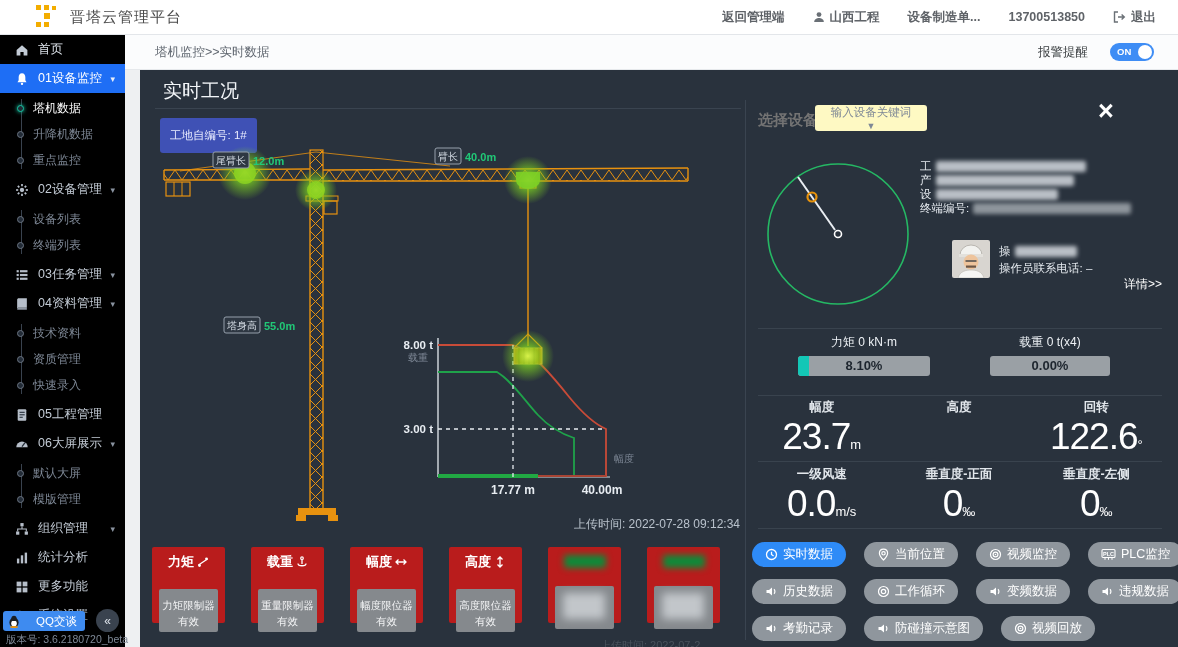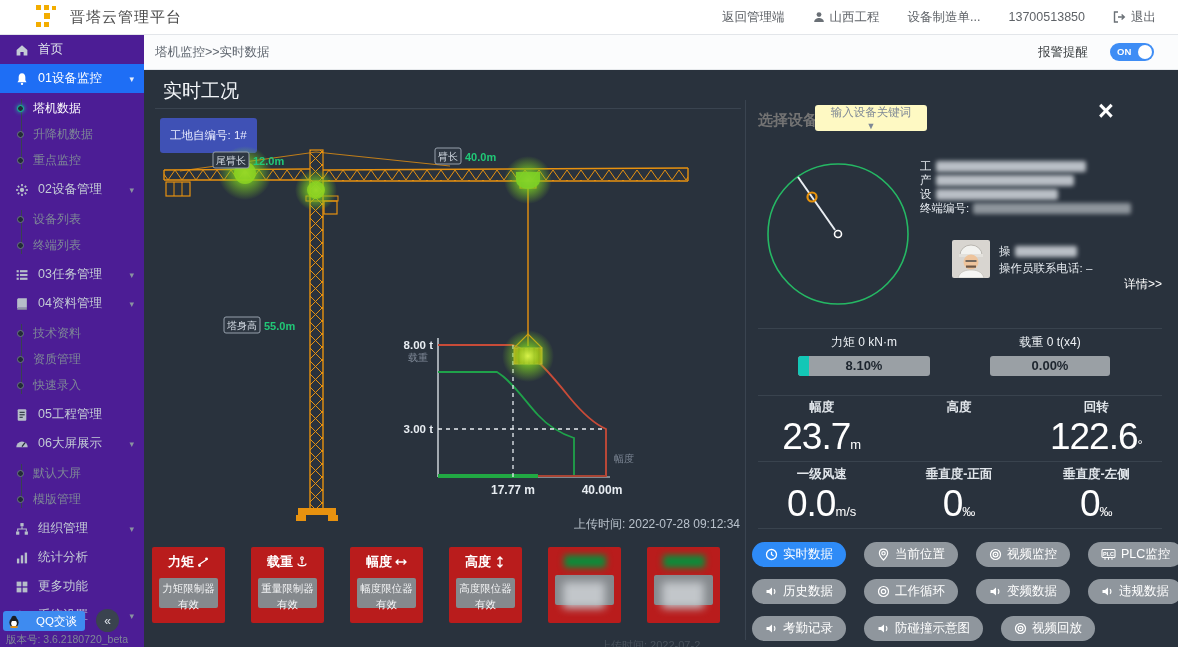--- a/index.html
+++ b/index.html
@@ -6,25 +6,25 @@
   *{box-sizing:border-box;font-family:"Liberation Sans","DejaVu Sans",sans-serif;}
   #app{position:relative;width:1178px;height:647px;overflow:hidden;background:#eef0f2;}
 
   
   .topbar{position:absolute;left:0;top:0;width:1178px;height:35px;background:#fff;border-bottom:1px solid #e3e6ea;display:flex;align-items:center;justify-content:space-between;padding:0 22px 0 36px;z-index:30;}
   .brand{display:flex;align-items:center;gap:10px;}
   .logo{width:24px;height:24px;position:relative;}
   .logo i{position:absolute;background:#f3ad00;}
   .brand-name{font-size:15px;color:#4a4a4a;letter-spacing:1px;}
   .toplinks{display:flex;align-items:center;gap:28px;font-size:12.5px;color:#5f6368;}
-  .toplinks .tl{display:flex;align-items:center;gap:5px;cursor:pointer;}
+  .toplinks .tl{display:flex;align-items:center;gap:5px;cursor:pointer;font-weight:bold;}
   .tl svg{display:block;}
 
   
-  .sidebar{position:absolute;left:0;top:35px;width:144px;height:612px;background:#4c1d95;z-index:20;}
+  .sidebar{position:absolute;left:0;top:35px;width:125px;height:612px;background:#000000;z-index:20;}
   .s-item{height:29px;display:flex;align-items:center;padding:0 10px 0 15px;color:#c3cbd5;font-size:12.5px;cursor:pointer;position:relative;}
   .s-item .s-ico{width:14px;height:14px;margin-right:9px;flex:0 0 14px;}
   .s-item.active{background:#1e6ef5;color:#fff;}
   .s-item .caret{margin-left:auto;font-size:9px;color:#8a93a0;}
   .s-item.active .caret{color:#e8eef8;}
   .submenu{position:relative;padding:2px 0;}
   .submenu:before{content:"";position:absolute;left:21px;top:6px;bottom:6px;width:1px;background:#39424e;}
   .s-sub{height:26px;display:flex;align-items:center;padding-left:17px;color:#7e8896;font-size:12px;cursor:pointer;position:relative;}
   .s-sub .dot{width:7px;height:7px;border-radius:50%;border:1.5px solid #6b7482;background:#222b36;margin-right:9px;position:relative;z-index:1;}
   .s-sub.active{color:#fff;}
@@ -49,21 +49,21 @@
   .v-divider{position:absolute;left:745px;top:100px;width:1px;height:540px;background:#3a4450;z-index:6;}
   .site-badge{position:absolute;left:160px;top:118px;padding:10px 10px;background:#3f51b5;border-radius:3px;color:#e9ecff;font-size:11.5px;z-index:6;}
   .crane-wrap{position:absolute;left:140px;top:100px;width:615px;height:445px;z-index:6;}
   .upload-time{position:absolute;left:440px;top:516px;width:300px;text-align:right;font-size:12px;color:#b9c2cc;z-index:6;}
   .upload-partial{position:absolute;left:600px;top:638px;width:145px;font-size:11px;color:#49525c;z-index:6;overflow:hidden;white-space:nowrap;}
 
   
   .limiters{position:absolute;left:152px;top:547px;display:flex;gap:26px;z-index:7;}
   .limbox{width:73px;height:76px;background:#b91c1c;border-radius:2px;}
   .limbox .lt{margin-top:6px;text-align:center;color:#fff;font-size:13px;font-weight:bold;display:flex;align-items:center;justify-content:center;gap:3px;}
-  .limbox .inner{margin:7px 7px 0;height:30px;background:#85898d;border-radius:2px;color:#f2f3f4;font-size:10.5px;text-align:center;line-height:1.55;padding-top:2px;}
+  .limbox .inner{margin:18px 7px 0;height:43px;background:#85898d;border-radius:2px;color:#f2f3f4;font-size:10.5px;text-align:center;line-height:1.55;padding-top:8px;}
   .limbox.blur .lt-blob{width:42px;height:13px;margin:8px auto 0;background:#0e8a39;border-radius:2px;filter:blur(3px);}
   .limbox.blur .inner{position:relative;}
   .limbox.blur .in-blob{position:absolute;left:8px;top:7px;width:42px;height:26px;background:#c2c6ca;border-radius:2px;filter:blur(4px);}
 
   
   .sel-label{position:absolute;left:758px;top:111px;font-size:15px;color:#737373;font-weight:bold;z-index:7;}
   .sel-box{position:absolute;left:815px;top:105px;width:112px;height:26px;background:#fef9c3;border-radius:3px;display:flex;align-items:center;justify-content:space-between;padding:0 8px;cursor:pointer;z-index:7;flex-direction:column;}
   .sel-box .ph{font-size:11.5px;color:#7e8896;}
   .sel-box .sv{font-size:9px;color:#7e8896;}
   .close-x{position:absolute;left:1098px;top:98px;font-size:27px;color:#fff;font-weight:bold;cursor:pointer;line-height:1;z-index:7;}

